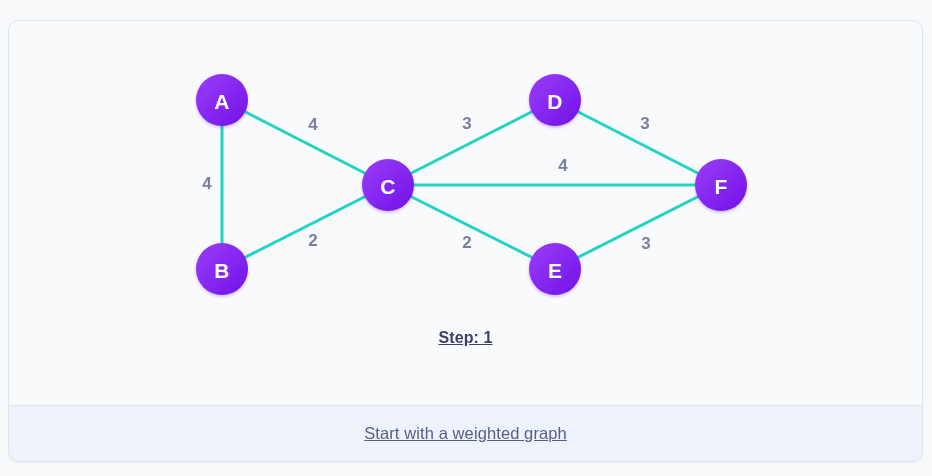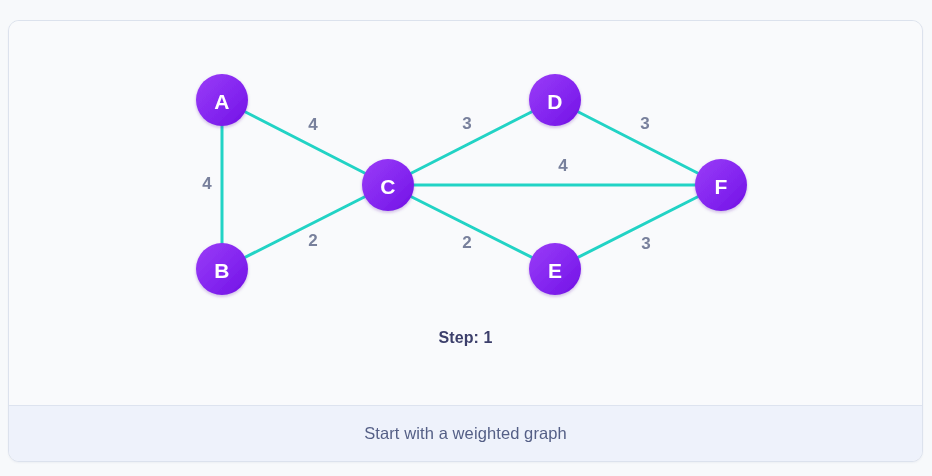--- a/index.html
+++ b/index.html
@@ -86,37 +86,39 @@
   .step-readout {
     position: absolute;
     left: 0;
     top: 308px;
     width: 913px;
     text-align: center;
     font-size: 16px;
     font-weight: 700;
     color: #3c3f6b;
     letter-spacing: 0.1px;
+    text-decoration: underline;
   }
 
   
   .caption-bar {
     flex: 0 0 auto;
     height: 55px;
     background: #eef2fb;
     border-top: 1px solid #dde3ef;
     display: flex;
     align-items: center;
     justify-content: center;
   }
 
   .caption-text {
     font-size: 16.5px;
     color: #545f86;
     letter-spacing: 0.1px;
+    text-decoration: underline;
   }
 </style>
 </head>
 <body>
 
 <div id="app-root">
 
   <div class="visualizer-card">
 
     <div class="graph-stage">

